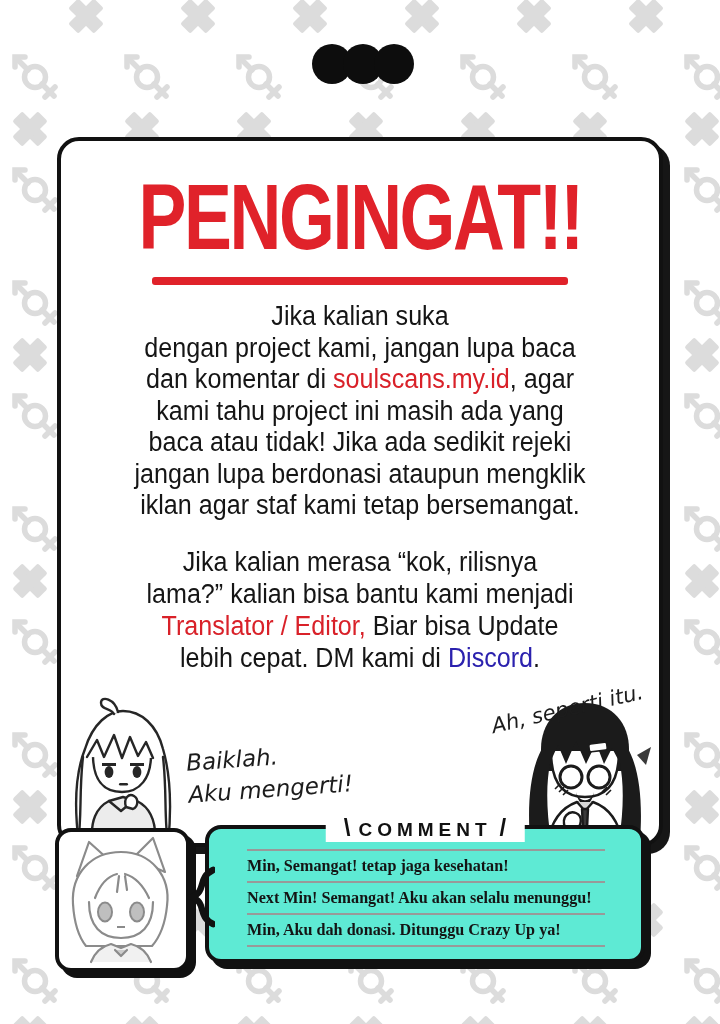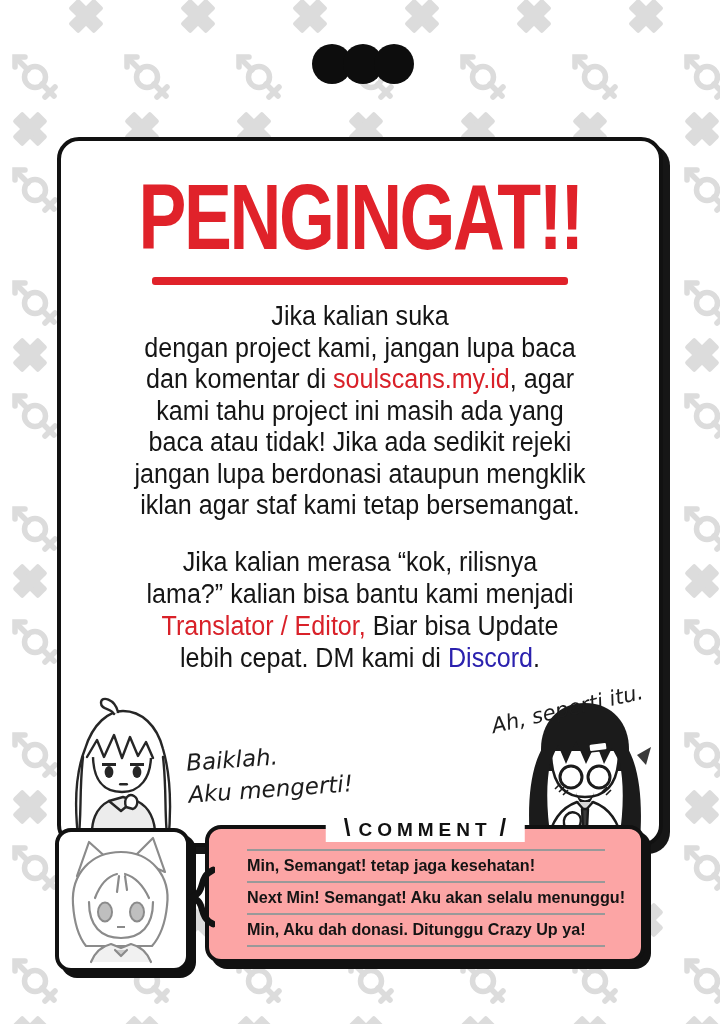--- a/index.html
+++ b/index.html
@@ -34,28 +34,28 @@
   .char-right{right:4px;}
   .speech{position:absolute;font-family:"DejaVu Sans",sans-serif;font-style:italic;
           font-size:23px;line-height:32px;color:#1c1c1c;white-space:nowrap;}
   .speech-left{left:126px;top:600px;transform:rotate(-4deg);text-align:left;}
   .speech-right{right:14px;top:552px;font-size:21px;transform:rotate(-13deg);}
   
   .avatar-box{position:absolute;left:55px;top:828px;width:135px;height:144px;z-index:2;
               background:#fff;border:4px solid #111;border-radius:16px;
               box-shadow:6px 6px 0 #111;box-sizing:border-box;overflow:hidden;}
   .comment-box{position:absolute;left:205px;top:825px;width:440px;height:138px;z-index:2;
-               background:#fca5a5;border:4px solid #111;border-radius:16px;
+               background:#5eead4;border:4px solid #111;border-radius:16px;
                box-shadow:6px 6px 0 #111;box-sizing:border-box;}
   .comment-header{position:absolute;top:-15px;left:50%;transform:translateX(-50%);
                   background:#fff;padding:0 10px;font-weight:700;font-size:19px;
                   letter-spacing:5px;white-space:nowrap;color:#111;}
   .comment-header .sl{font-size:24px;letter-spacing:0;margin:0 8px;font-weight:700;}
   .brace{position:absolute;left:-22px;top:36px;}
-  .comment-list{padding:20px 36px 0 38px;}
+  .comment-list{padding:20px 36px 0 38px;font-family:Liberation Serif, serif;}
   .comment-list .rule{height:2px;background:var(--rule);}
   .comment-item{height:30px;display:flex;align-items:center;font-weight:700;font-size:17px;
                 color:#141414;white-space:nowrap;transform:scaleX(.95);transform-origin:left center;}
 </style>
 </head>
 <body>
 
 <div class="page">
 
   <div id="bg-pattern">

